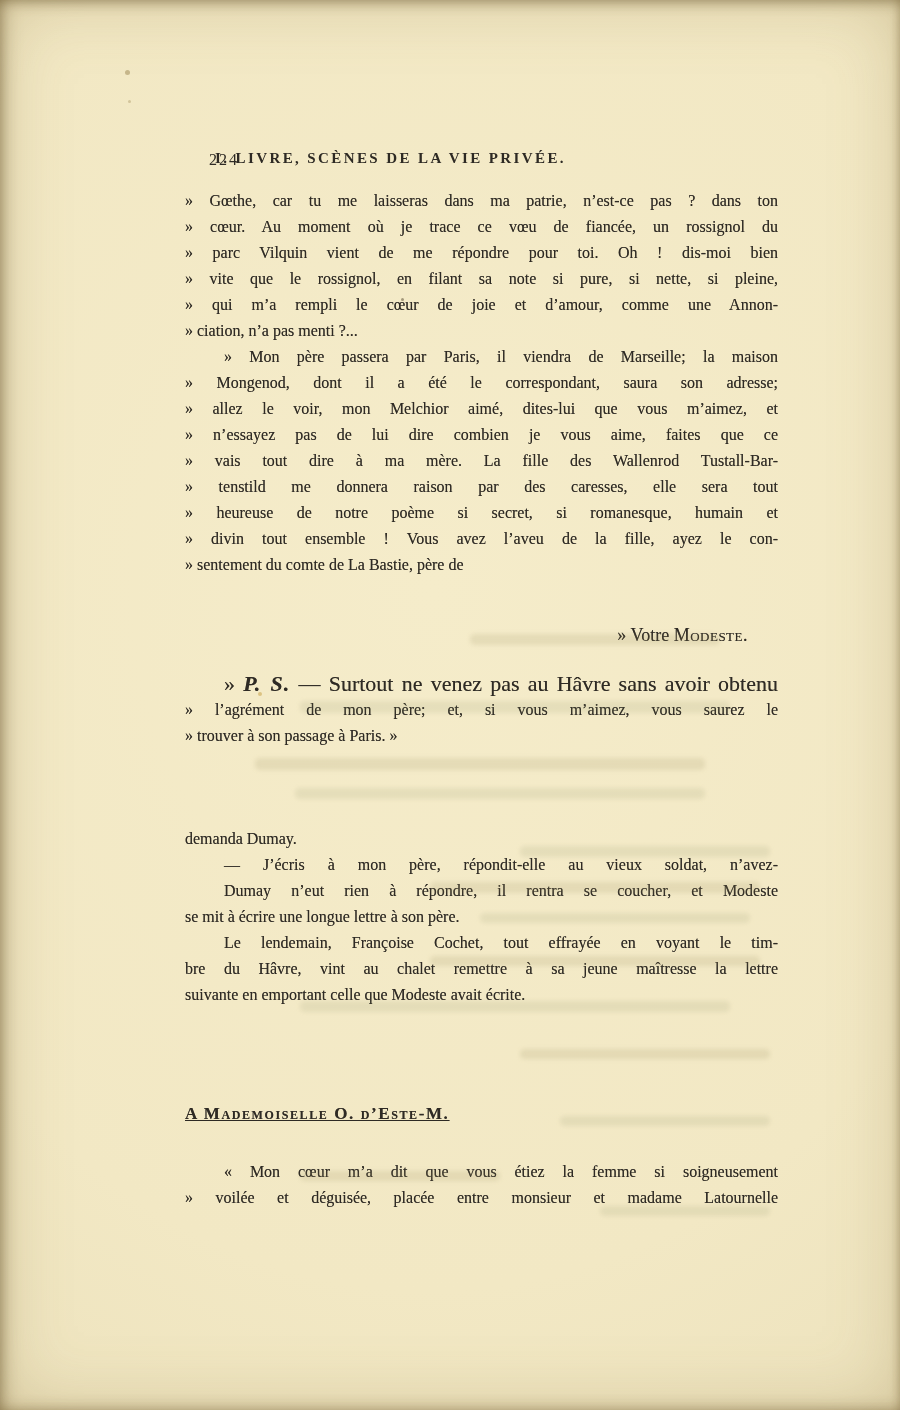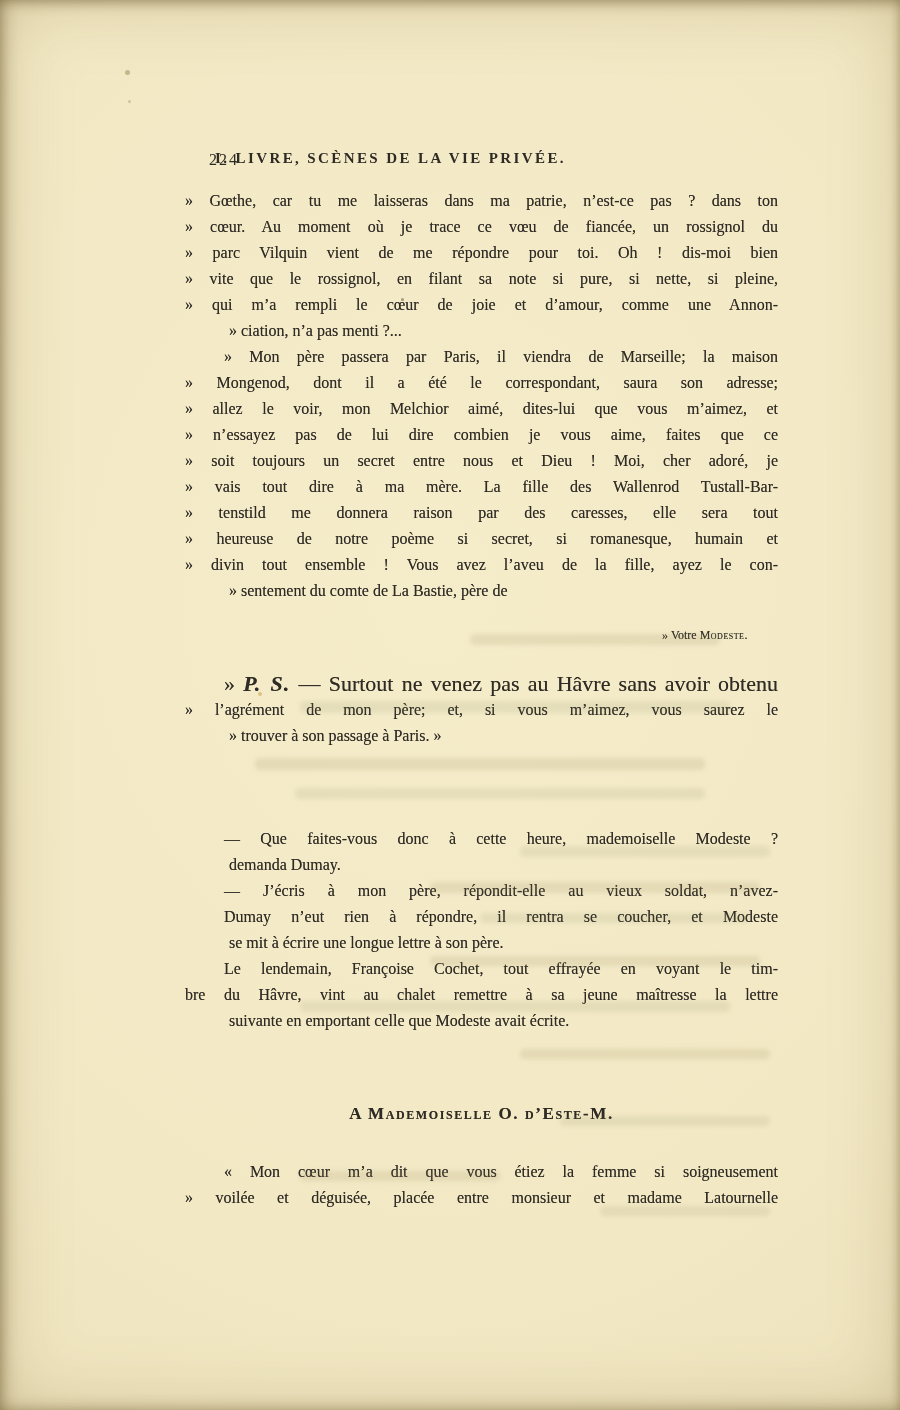--- a/index.html
+++ b/index.html
@@ -27,41 +27,42 @@
     font-size:15px;font-weight:bold;letter-spacing:2.4px;
     padding-left:30px;white-space:nowrap;
   }
   
   .lines .line{
     font-size:16px;line-height:26px;max-height:26px;overflow:hidden;
     text-align:justify;text-align-last:justify;
     white-space:normal;
     text-shadow:0 0 .6px rgba(46,42,36,.55);
   }
-  .lines .line.short{text-align-last:left;margin-left:44px;}
+  .lines .line.short{text-align-last:left;}
   .lines .line.ind{text-indent:39px;}
   .letter1{top:188px;}
   .signature{
     top:622px;text-align:right;padding-right:30px;box-sizing:border-box;
-    font-size:12px;line-height:26px;
+    font-size:18px;line-height:26px;
     text-shadow:0 0 .6px rgba(46,42,36,.55);
   }
   .sc{font-variant:small-caps;letter-spacing:.5px;}
   .ps{top:671px;}
   .ps .firstline{
     font-size:22px;line-height:26px;text-indent:39px;
     text-shadow:0 0 .6px rgba(46,42,36,.55);
   }
   .ps .firstline .i{font-style:italic;font-weight:bold;letter-spacing:1px;}
   .narrative{top:826px;}
   .heading{
-    top:1103px;text-align:center;
+    top:1103px;
     font-variant:small-caps;font-weight:bold;
     font-size:17px;letter-spacing:1.6px;line-height:22px;
     text-shadow:0 0 .6px rgba(46,42,36,.55);
+    text-decoration:underline;
   }
   .letter2{top:1159px;}
   
   .ghost{
     position:absolute;border-radius:5px;
     background:rgba(152,143,95,.17);
     filter:blur(2.2px);
   }
   .ghost.g2{background:rgba(135,140,90,.13);}
   .speck{position:absolute;border-radius:50%;background:#b3a172;}
@@ -80,21 +81,20 @@
       <div class="line">» Gœthe, car tu me laisseras dans ma patrie, n’est-ce pas ? dans ton</div>
       <div class="line">» cœur. Au moment où je trace ce vœu de fiancée, un rossignol du</div>
       <div class="line">» parc Vilquin vient de me répondre pour toi. Oh ! dis-moi bien</div>
       <div class="line">» vite que le rossignol, en filant sa note si pure, si nette, si pleine,</div>
       <div class="line">» qui m’a rempli le cœur de joie et d’amour, comme une Annon-</div>
       <div class="line short">» ciation, n’a pas menti ?...</div>
       <div class="line ind">» Mon père passera par Paris, il viendra de Marseille; la maison</div>
       <div class="line">» Mongenod, dont il a été le correspondant, saura son adresse;</div>
       <div class="line">» allez le voir, mon Melchior aimé, dites-lui que vous m’aimez, et</div>
       <div class="line">» n’essayez pas de lui dire combien je vous aime, faites que ce</div>
-      <div class="line">» soit toujours un secret entre nous et Dieu ! Moi, cher adoré, je</div>
       <div class="line">» vais tout dire à ma mère. La fille des Wallenrod Tustall-Bar-</div>
       <div class="line">» tenstild me donnera raison par des caresses, elle sera tout</div>
       <div class="line">» heureuse de notre poème si secret, si romanesque, humain et</div>
       <div class="line">» divin tout ensemble ! Vous avez l’aveu de la fille, ayez le con-</div>
       <div class="line short">» sentement du comte de La Bastie, père de</div>
     </div>
 
   <div class="col signature">
     <span>» Votre </span><span class="sc">Modeste.</span>
   </div>
@@ -103,21 +103,20 @@
     <div class="firstline line ind">
       <span>» </span><span class="i">P. S.</span><span> — Surtout ne venez pas au Hâvre sans avoir obtenu</span>
     </div>
     <div class="lines">
         <div class="line">» l’agrément de mon père; et, si vous m’aimez, vous saurez le</div>
         <div class="line short">» trouver à son passage à Paris. »</div>
       </div>
   </div>
 
   <div class="col lines narrative">
-      <div class="line ind">— Que faites-vous donc à cette heure, mademoiselle Modeste ?</div>
       <div class="line short">demanda Dumay.</div>
       <div class="line ind">— J’écris à mon père, répondit-elle au vieux soldat, n’avez-</div>
       <div class="line ind">Dumay n’eut rien à répondre, il rentra se coucher, et Modeste</div>
       <div class="line short">se mit à écrire une longue lettre à son père.</div>
       <div class="line ind">Le lendemain, Françoise Cochet, tout effrayée en voyant le tim-</div>
       <div class="line">bre du Hâvre, vint au chalet remettre à sa jeune maîtresse la lettre</div>
       <div class="line short">suivante en emportant celle que Modeste avait écrite.</div>
     </div>
 
   <div class="col heading">A Mademoiselle O. d’Este-M.</div>

